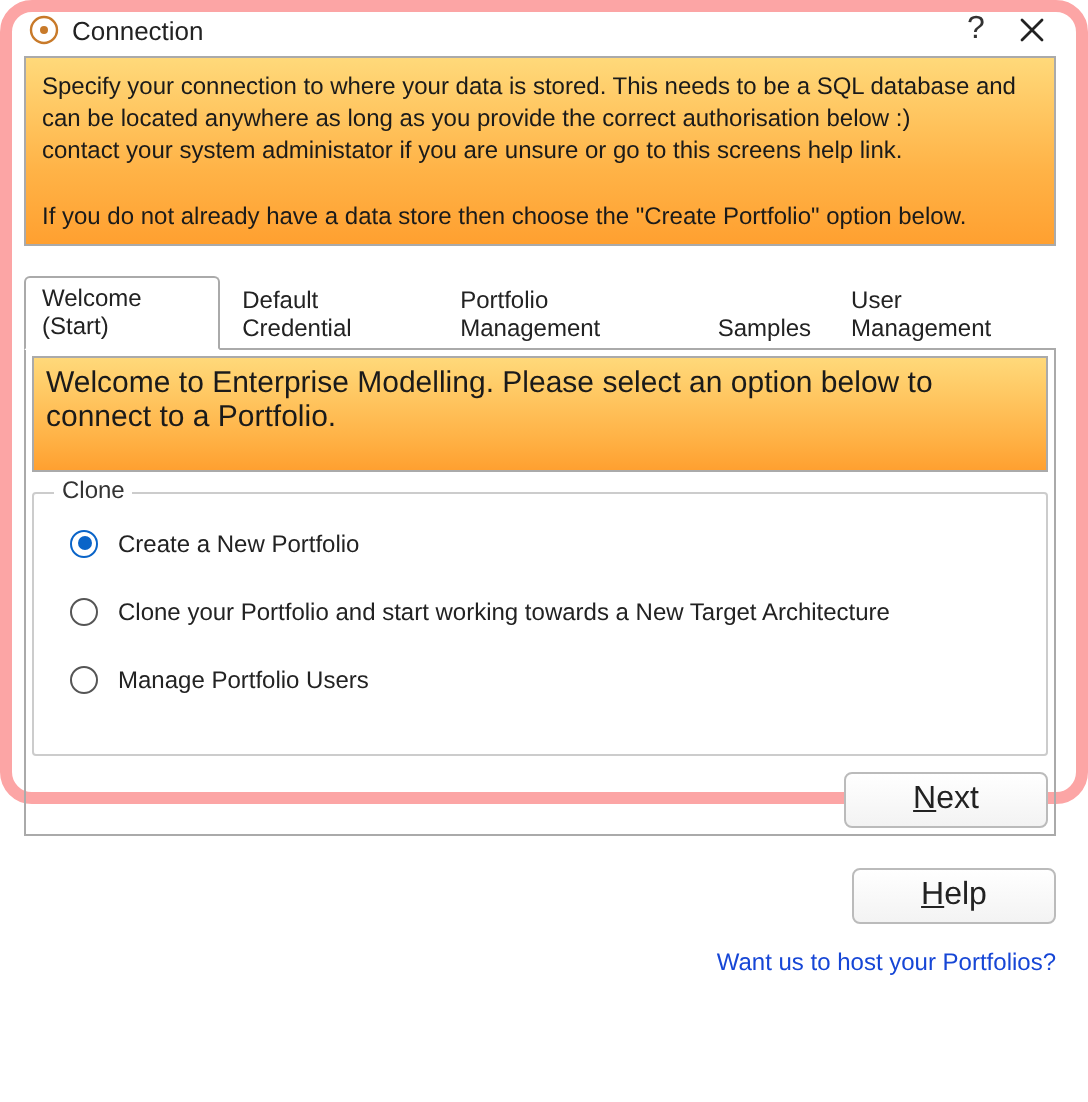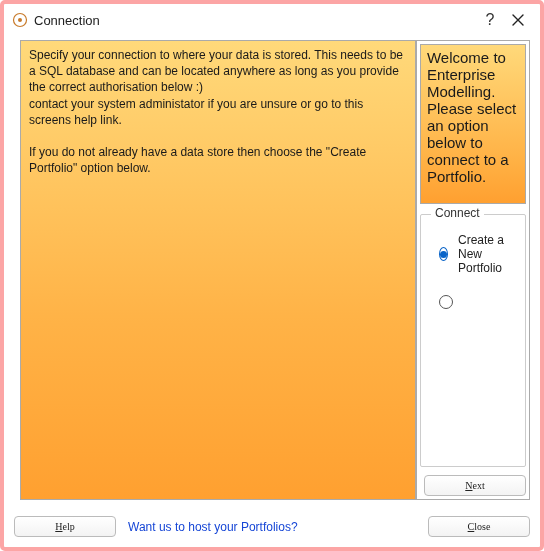--- a/index.html
+++ b/index.html
@@ -9,23 +9,23 @@
     font-size: 12px;
     background: #ffffff;
     color: #000;
     width: 544px;
     height: 551px;
     overflow: hidden;
     box-sizing: border-box;
   }
   .window {
     width: 544px;
-    height: 551px;
-    border: 4px solid #fca5a5;
-    border-radius: 5px;
+    height: 402px;
+    border: 6px solid #fca5a5;
+    border-radius: 16px;
     box-sizing: border-box;
     display: flex;
     flex-direction: column;
     background: #fff;
   }
   .titlebar {
     height: 32px;
     display: flex;
     align-items: center;
     padding: 0 8px;
@@ -47,22 +47,23 @@
     cursor: pointer;
   }
   .title-close {
     width: 28px;
     text-align: center;
     cursor: pointer;
   }
   .title-close svg { display: block; margin: 0 auto; }
   .content {
     flex: 1;
-    padding: 4px 10px 8px 16px;
-    display: flex;
+    padding: 4px 10px 8px 6px;
+    display: flex;
+    flex-direction: column;
     box-sizing: border-box;
   }
   .info-box {
     border: 1px solid #aaa;
     background: linear-gradient(#ffd97a, #ffb347 60%, #ffa030);
     padding: 6px 8px;
     color: #1a1a1a;
     line-height: 1.35;
     font-size: 12px;
   }
@@ -154,32 +155,32 @@
     display: flex;
     justify-content: flex-end;
     margin-top: 8px;
   }
   .btn {
     min-width: 72px;
     padding: 4px 14px;
     border: 1px solid #bbb;
     border-radius: 4px;
     background: linear-gradient(#fff,#f3f3f3);
-    font-size: 10px;
+    font-size: 16px;
     cursor: pointer;
     text-align: center;
     color: #222;
-    font-family: Liberation Serif, serif;
   }
   .btn .ul { text-decoration: underline; }
   .footer {
     display: flex;
-    align-items: center;
+    align-items: flex-end;
     padding: 8px 10px 10px 10px;
     gap: 12px;
+    flex-direction: column;
   }
   .footer .link {
     color: #1646d6;
     cursor: pointer;
     font-size: 12px;
   }
   .footer-spacer { flex: 1; }
 </style>
 </head>
 <body>
@@ -198,42 +199,53 @@
     <span class="title-close">
       <svg width="12" height="12" viewBox="0 0 12 12">
           <path d="M1 1 L11 11 M11 1 L1 11" stroke="#222" stroke-width="1.4" stroke-linecap="round"></path>
         </svg>
     </span>
   </div>
 
   <div class="content">
     <div class="info-box" id="info-box">Specify your connection to where your data is stored. This needs to be a SQL database and can be located anywhere as long as you provide the correct authorisation below :)<br>contact your system administator if you are unsure or go to this screens help link.<br><br>If you do not already have a data store then choose the "Create Portfolio" option below.</div>
 
+    <div class="tabs-row" id="tabs-row">
+        <div class="tab active">Welcome (Start)</div>
+        <div class="tab">Default Credential</div>
+        <div class="tab">Portfolio Management</div>
+        <div class="tab">Samples</div>
+        <div class="tab">User Management</div>
+      </div>
 
     <div class="tab-panel">
       <div class="welcome-banner">Welcome to Enterprise Modelling. Please select an option below to connect to a Portfolio.</div>
 
       <div class="option-group">
-        <span class="group-label">Connect</span>
+        <span class="group-label">Clone</span>
         <div id="options-list">
             <div class="radio-row">
               <span class="radio checked"></span>
               <span class="radio-label">Create a New Portfolio</span>
             </div>
             <div class="radio-row">
               <span class="radio"></span>
+              <span class="radio-label">Clone your Portfolio and start working towards a New Target Architecture</span>
+            </div>
+            <div class="radio-row">
+              <span class="radio"></span>
+              <span class="radio-label">Manage Portfolio Users</span>
             </div>
           </div>
       </div>
 
       <div class="button-row-right">
         <div class="btn"><span class="ul" id="next-u">N</span><span id="next-r">ext</span></div>
       </div>
     </div>
   </div>
 
   <div class="footer">
     <div class="btn"><span class="ul" id="help-u">H</span><span id="help-r">elp</span></div>
     <span class="link">Want us to host your Portfolios?</span>
     <span class="footer-spacer"></span>
-    <div class="btn"><span class="ul" id="close-u">C</span><span id="close-r">lose</span></div>
   </div>
 </div>
 
 </body></html>

